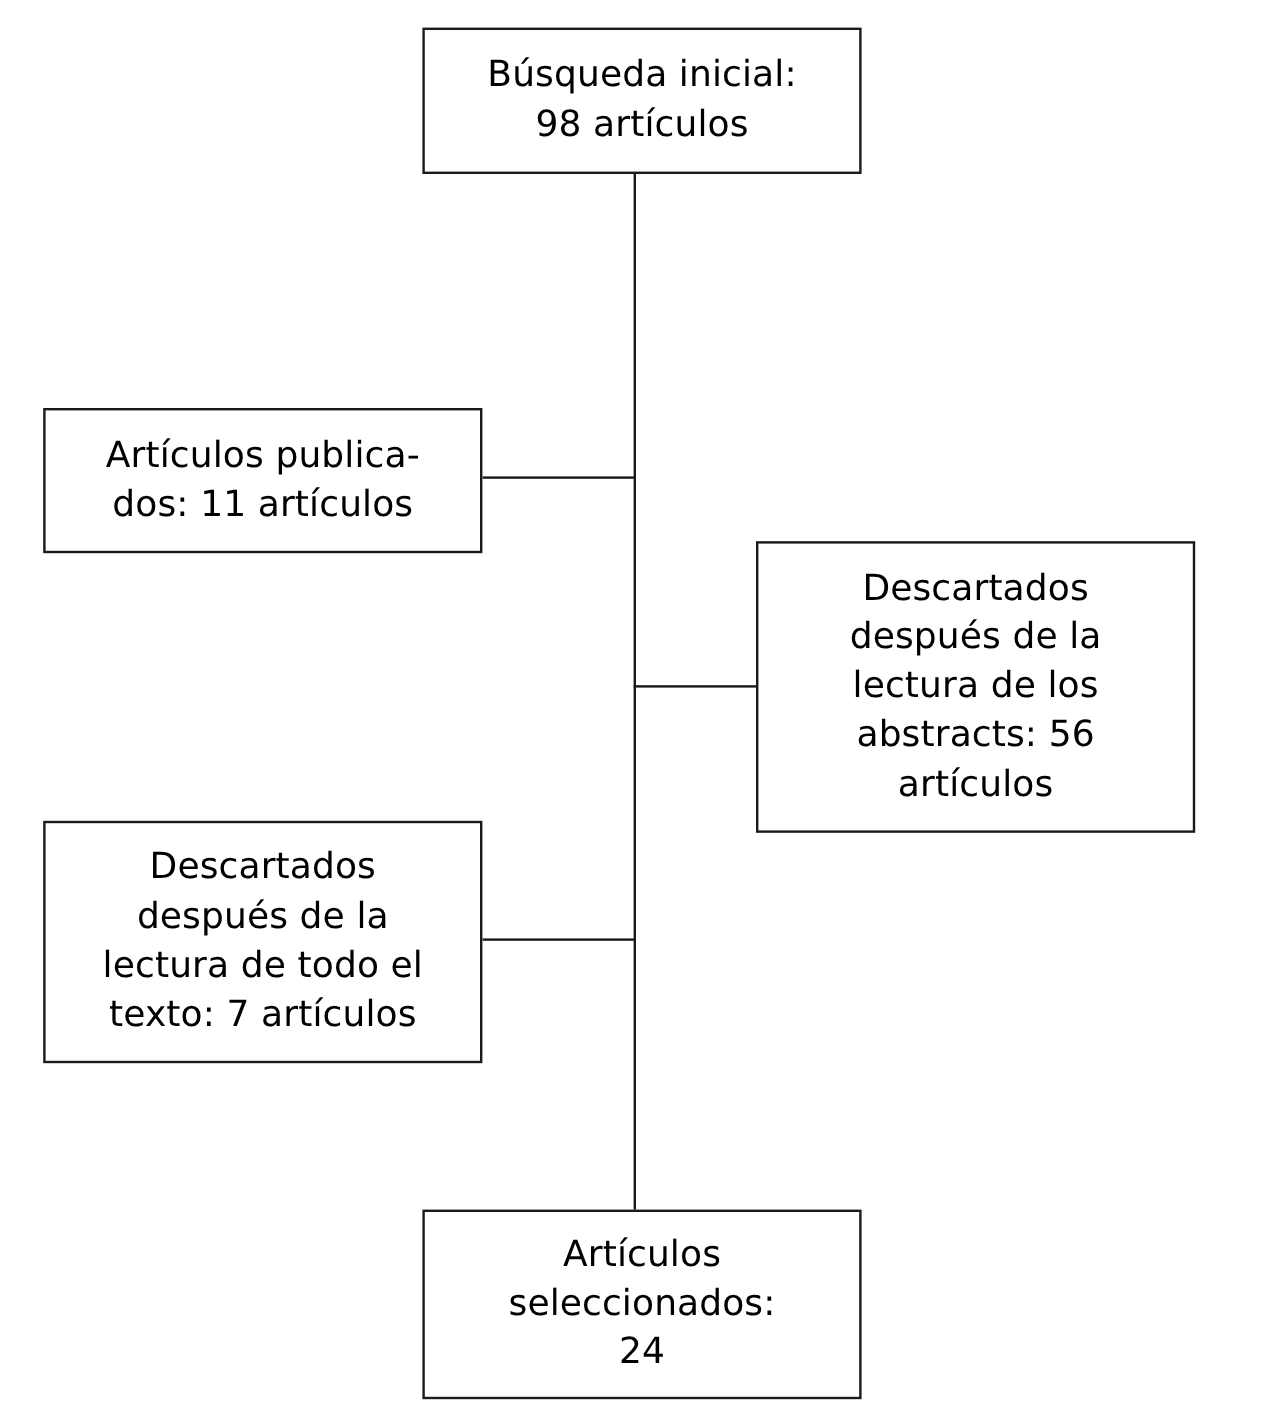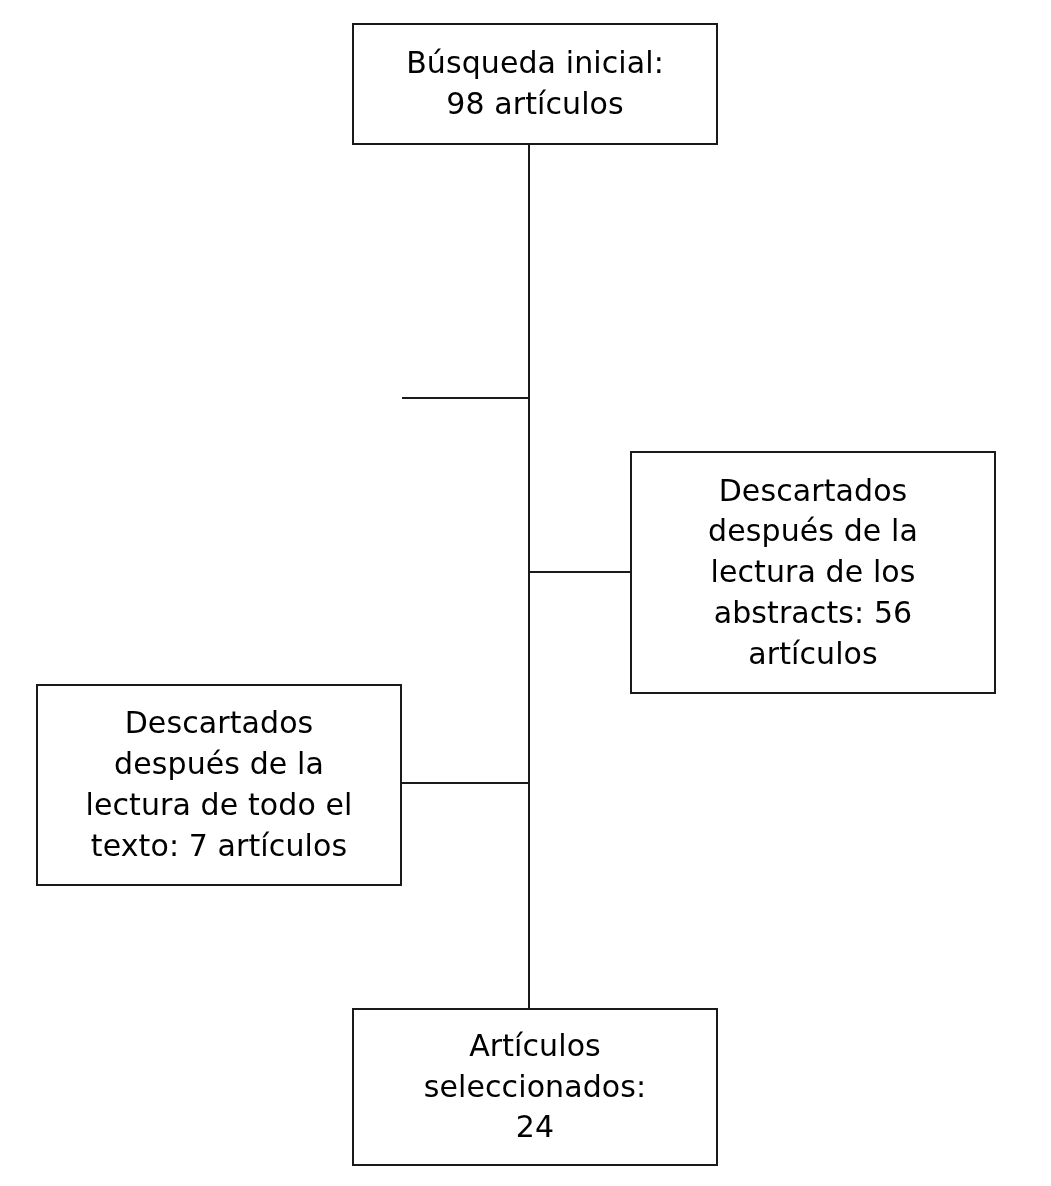--- a/index.html
+++ b/index.html
@@ -130,20 +130,24 @@
 
   <div class="connector connector-h" id="branch-discarded-abstracts"></div>
 
   <div class="connector connector-h" id="branch-discarded-fulltext"></div>
 
   <div class="node" id="node-initial-search">
     <span class="node-text">Búsqueda inicial:
 98 artículos</span>
   </div>
 
+  <div class="node" id="node-published">
+    <span class="node-text">Artículos publica-
+dos: 11 artículos</span>
+  </div>
 
   <div class="node" id="node-discarded-abstracts">
     <span class="node-text">Descartados
 después de la
 lectura de los
 abstracts: 56
 artículos</span>
   </div>
 
   <div class="node" id="node-discarded-fulltext">

